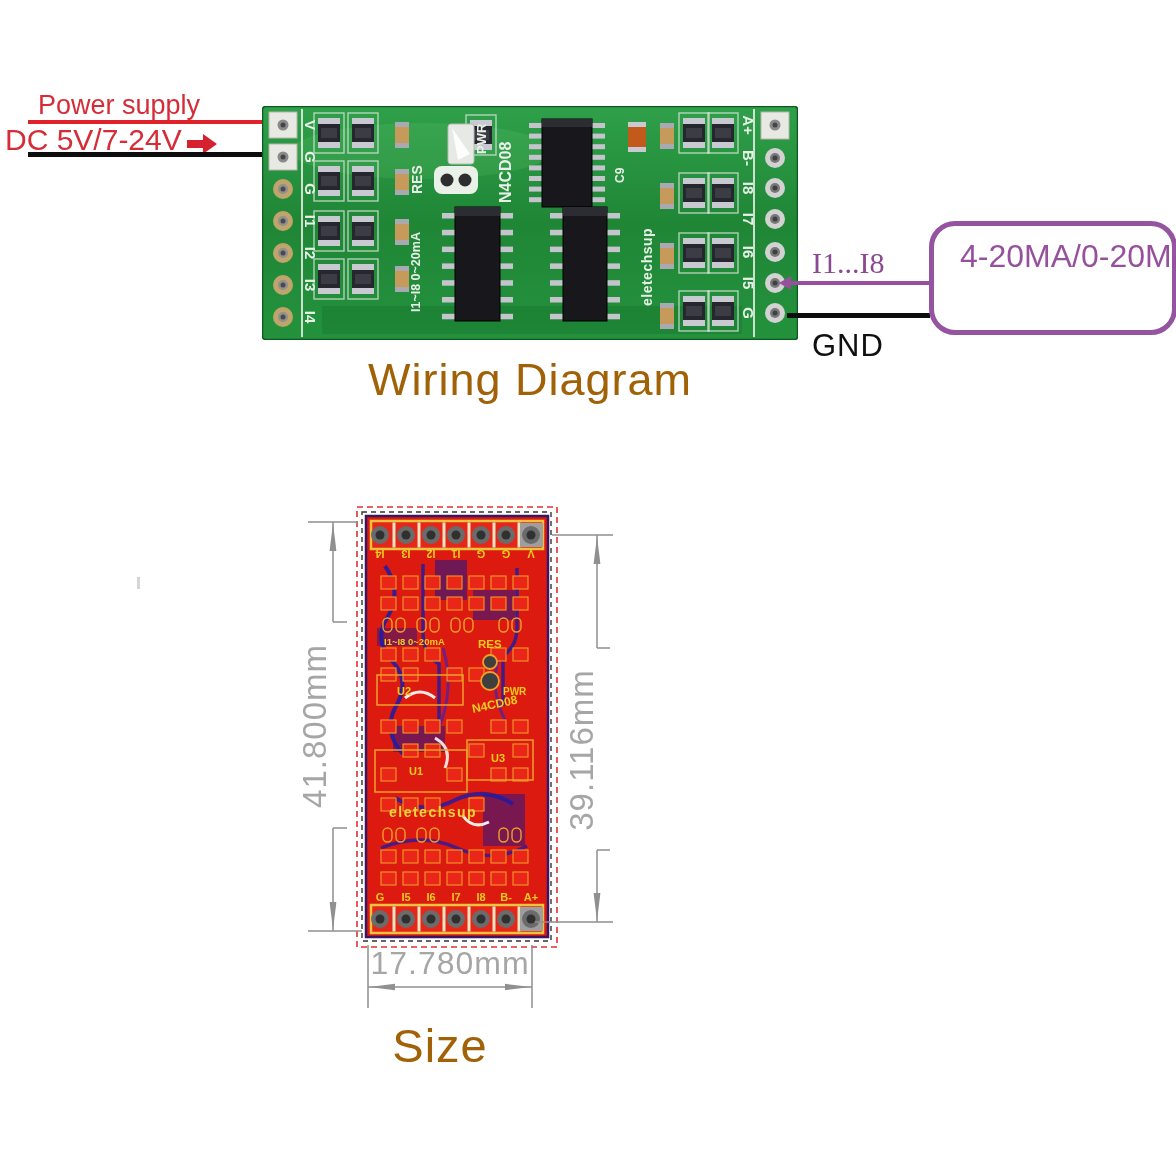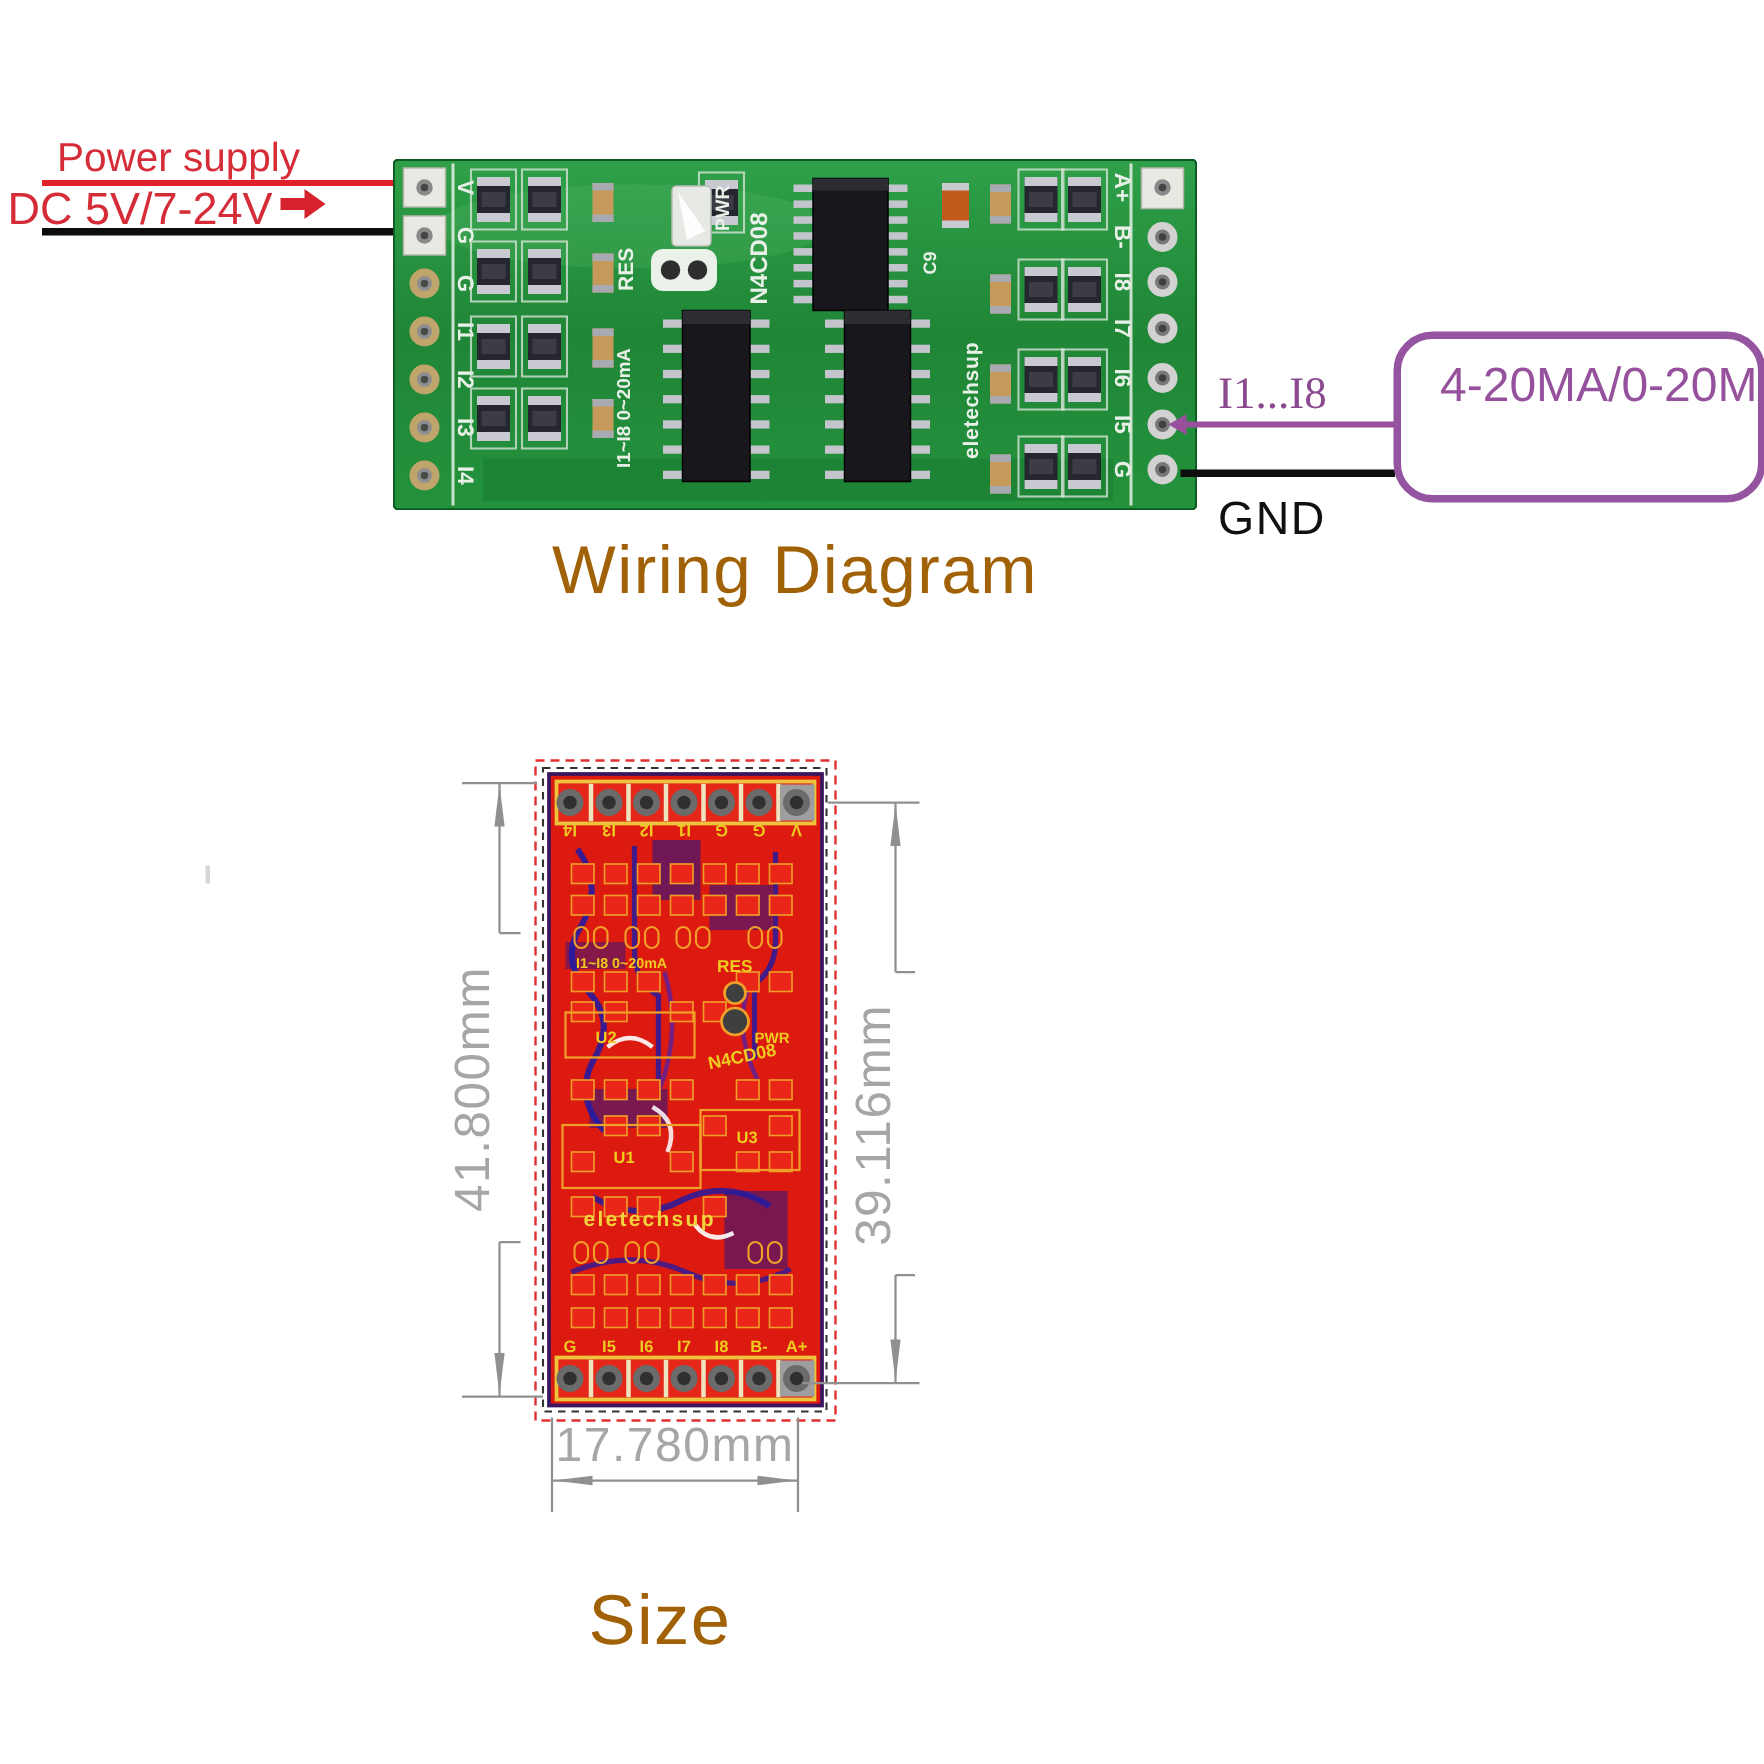--- a/index.html
+++ b/index.html
@@ -25,21 +25,21 @@
 </style>
 </head>
 <body>
 
 <div class="abs" style="left:0;top:0;width:1127px;height:1176px;">
 
   <div class="abs lbl-red" style="left:38px;top:90px;">Power supply</div>
 
   <div class="wire wire-red" style="left:28px;top:120px;width:258px;"></div>
 
-  <div class="abs" style="left:5px;top:123px;display:flex;align-items:flex-start;gap:3px;">
+  <div class="abs" style="left:5px;top:123px;display:flex;align-items:flex-end;gap:3px;">
     <span class="lbl-red" style="font-size:30px;">DC 5V/7-24V</span>
     <svg width="34" height="26" viewBox="0 0 34 26">
       <path d="M2,9 H18 V3 L32,13 L18,23 V17 H2 Z" fill="#d5222e"></path>
     </svg>
   </div>
 
   <div class="wire wire-black" style="left:28px;top:152px;width:258px;"></div>
 
   <svg class="abs" style="left:262px;top:106px;" width="536" height="234" viewBox="0 0 536 234">
     <defs>
@@ -433,15 +433,15 @@
       <polygon points="312,38 308.6,66 315.4,66"></polygon>
         <polygon points="312,423 308.6,395 315.4,395"></polygon>
       <polygon points="84,489 110,485.8 110,492.2"></polygon>
         <polygon points="246,489 220,485.8 220,492.2"></polygon>
     </g>
     <text class="dimtxt" x="30" y="239" font-size="33" text-anchor="middle" transform="rotate(-90 30 228)">41.800mm</text>
     <text class="dimtxt" x="297" y="263" font-size="33" text-anchor="middle" transform="rotate(-90 297 252)">39.116mm</text>
     <text class="dimtxt" x="165" y="476" font-size="32" text-anchor="middle">17.780mm</text>
   </svg>
 
-  <div class="abs fig-title" style="left:360px;top:1018px;width:160px;font-size:47px;margin-top:34px;">Size</div>
+  <div class="abs fig-title" style="left:360px;top:1018px;width:160px;font-size:47px;">Size</div>
 
 </div>
 
 </body></html>

